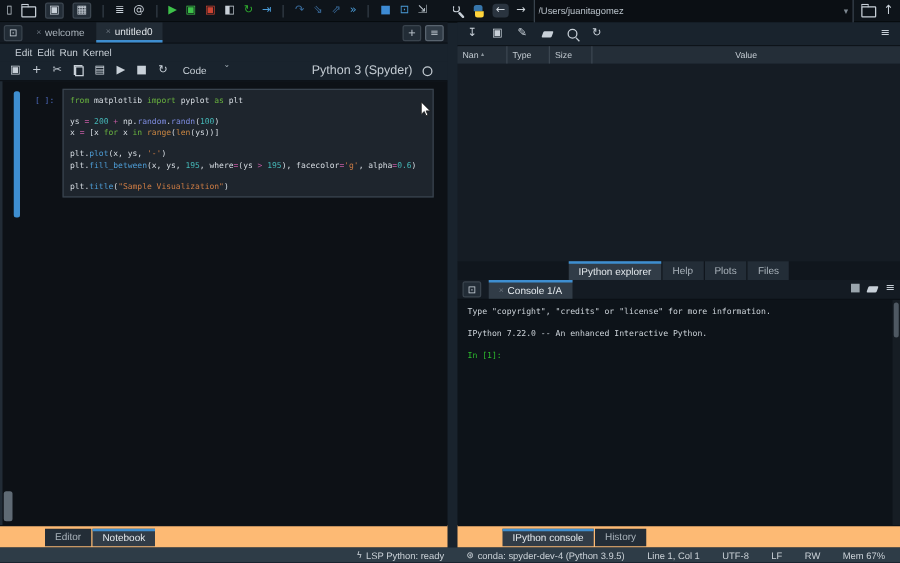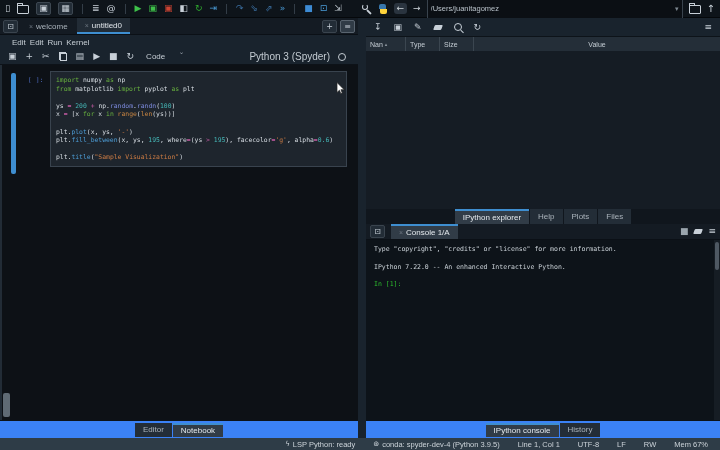--- a/index.html
+++ b/index.html
@@ -63,21 +63,21 @@
   .kcirc{width:6px;height:6px;border:1px solid #c3cbd2;border-radius:50%;margin-left:8px;margin-right:4px;}
   .editor{flex:1;position:relative;background:#0d1116;border-left:2px solid #222c36;overflow:hidden;}
   .cellbar{position:absolute;left:9px;top:8px;width:5px;height:101px;background:#3e8ed0;border-radius:2px;}
   .cprompt{position:absolute;left:26px;top:11px;font-family:"DejaVu Sans Mono",monospace;font-size:6.4px;color:#4d6bbf;}
   .cell{position:absolute;left:48px;top:6px;width:297px;background:#1e252d;border:1px solid #39434e;box-sizing:border-box;padding:4px 5px;}
   .cl{font-family:"DejaVu Sans Mono",monospace;font-size:6.4px;line-height:8.6px;white-space:pre;color:#d7dde3;}
   .t-kw{color:#69b33f;} .t-tx{color:#d7dde3;} .t-nu{color:#45b8b8;} .t-op{color:#c55ba4;}
   .t-at{color:#7e8ce0;} .t-bi{color:#ca8642;} .t-me{color:#4d9dd6;} .t-st{color:#cd7c44;}
   .scrollnub{position:absolute;left:1px;bottom:3px;width:7px;height:24px;background:#5f6a74;border-radius:2px;}
   .cursor{position:absolute;left:334px;top:16px;}
-  .strip{height:17px;background:#3b82f6;border-top:1px solid #0d1319;display:flex;justify-content:center;align-items:center;}
+  .strip{height:17px;background:#fdba74;border-top:1px solid #0d1319;display:flex;justify-content:flex-start;align-items:center;padding-left:36px;}
   .strip .tabs{height:14px;}
 
   
   .vtb{height:18px;display:flex;align-items:center;padding:0 8px;gap:12px;background:#19232d;border-bottom:1px solid #0d1319;}
   .vticons{display:flex;align-items:center;gap:12px;}
   .thead{height:14px;display:flex;align-items:center;background:#242e38;font-size:7px;color:#c5cdd4;}
   .th{display:inline-flex;align-items:center;height:100%;box-sizing:border-box;padding:0 4px;border-right:1px solid #3b4650;}
   .th.c1{width:40px;} .th.c2{width:34px;} .th.c3{width:34px;}
   .th.c4{flex:1;justify-content:center;border-right:none;}
   .sort{font-family:"DejaVu Sans",sans-serif;font-size:5px;color:#8a949c;margin-left:2px;}
@@ -182,21 +182,20 @@
         <span class="chev">ˇ</span>
       </span>
       <div class="grow"></div>
       <span class="kern">Python 3 (Spyder)</span>
       <span class="kcirc"></span>
     </div>
     <div class="editor">
       <div class="cellbar"></div>
       <div class="cprompt">[ ]:</div>
       <div class="cell">
-          <div class="cl"><span class="t-kw">import</span><span class="t-tx"> numpy </span><span class="t-kw">as</span><span class="t-tx"> np</span></div>
           <div class="cl"><span class="t-kw">from</span><span class="t-tx"> matplotlib </span><span class="t-kw">import</span><span class="t-tx"> pyplot </span><span class="t-kw">as</span><span class="t-tx"> plt</span></div>
           <div class="cl">&nbsp;</div>
           <div class="cl"><span class="t-tx">ys </span><span class="t-op">=</span><span class="t-tx"> </span><span class="t-nu">200</span><span class="t-tx"> </span><span class="t-op">+</span><span class="t-tx"> np.</span><span class="t-at">random</span><span class="t-tx">.</span><span class="t-at">randn</span><span class="t-tx">(</span><span class="t-nu">100</span><span class="t-tx">)</span></div>
           <div class="cl"><span class="t-tx">x </span><span class="t-op">=</span><span class="t-tx"> [x </span><span class="t-kw">for</span><span class="t-tx"> x </span><span class="t-kw">in</span><span class="t-tx"> </span><span class="t-bi">range</span><span class="t-tx">(</span><span class="t-bi">len</span><span class="t-tx">(ys))]</span></div>
           <div class="cl">&nbsp;</div>
           <div class="cl"><span class="t-tx">plt.</span><span class="t-me">plot</span><span class="t-tx">(x, ys, </span><span class="t-st">'-'</span><span class="t-tx">)</span></div>
           <div class="cl"><span class="t-tx">plt.</span><span class="t-me">fill_between</span><span class="t-tx">(x, ys, </span><span class="t-nu">195</span><span class="t-tx">, where</span><span class="t-op">=</span><span class="t-tx">(ys </span><span class="t-op">&gt;</span><span class="t-tx"> </span><span class="t-nu">195</span><span class="t-tx">), facecolor</span><span class="t-op">=</span><span class="t-st">'g'</span><span class="t-tx">, alpha</span><span class="t-op">=</span><span class="t-nu">0.6</span><span class="t-tx">)</span></div>
           <div class="cl">&nbsp;</div>
           <div class="cl"><span class="t-tx">plt.</span><span class="t-me">title</span><span class="t-tx">(</span><span class="t-st">"Sample Visualization"</span><span class="t-tx">)</span></div>
         </div>

